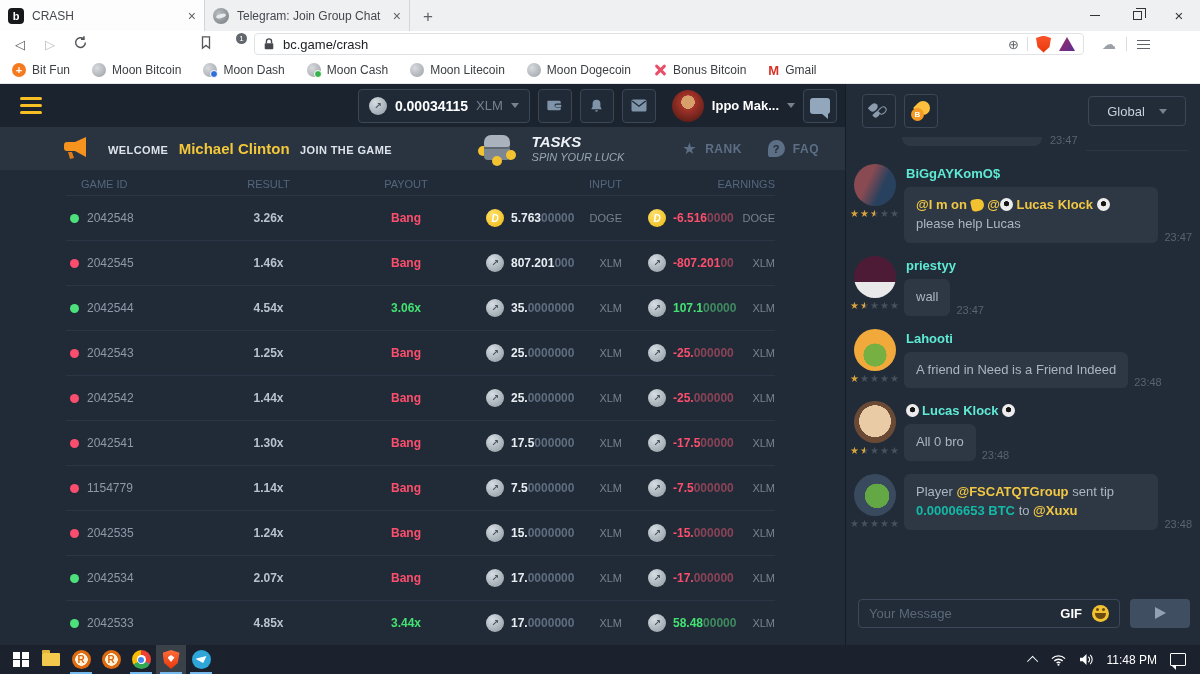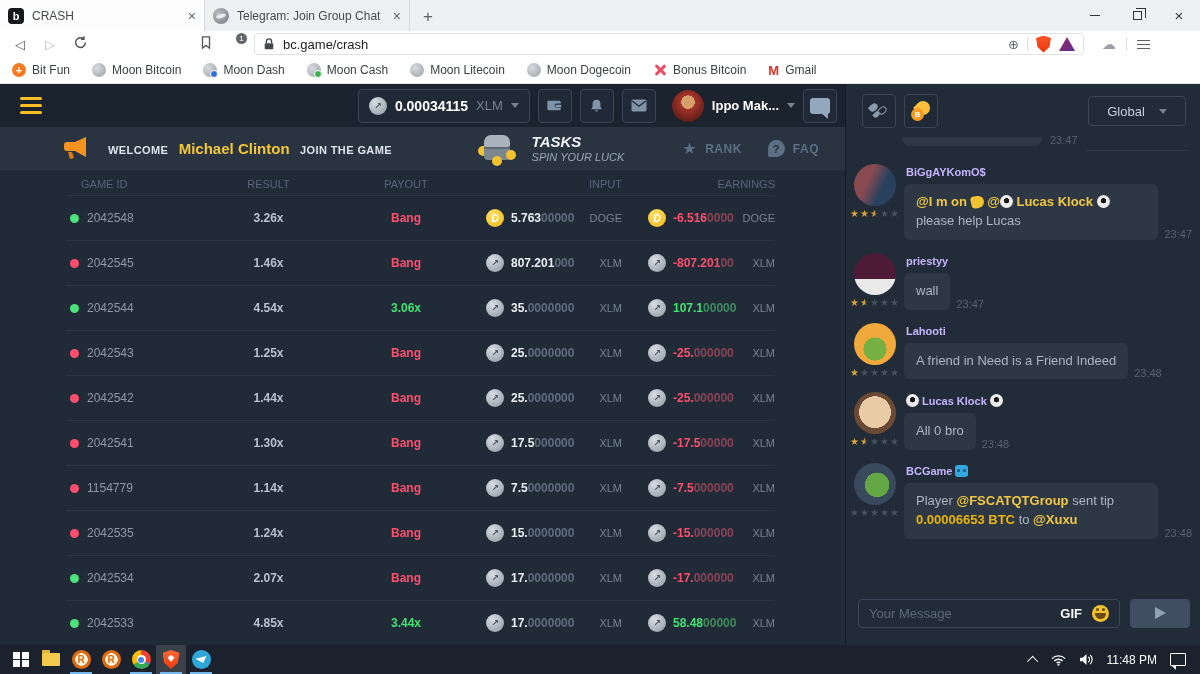--- a/index.html
+++ b/index.html
@@ -132,25 +132,25 @@
   .av-duo{background:linear-gradient(115deg,#8a4a52 35%,#27415e 65%)}
   .av-priest{background:linear-gradient(#4d1b36 62%,#e9e9ea 63%)}
   .av-croc{background:radial-gradient(circle at 50% 62%,#76b043 34%,#f2a93b 35%)}
   .av-face{background:radial-gradient(circle at 50% 48%,#e9cba6 52%,#6b4a35 53%)}
   .av-bot{background:radial-gradient(circle at 55% 52%,#63a844 38%,#394a5e 39%)}
   .stars{font-size:10px;letter-spacing:1px;font-family:"DejaVu Sans",sans-serif;white-space:nowrap}
   .s-full{color:#d9a43b}
   .s-empty{color:#46525f}
   .s-half{background:linear-gradient(90deg,#d9a43b 50%,#46525f 50%);-webkit-background-clip:text;background-clip:text;color:transparent}
   .mbody{flex:1;min-width:0}
-  .mname{font-size:11px;font-weight:bold;color:#c4b5fd;margin:2px 0 6px 2px;display:flex;align-items:center;gap:3px;flex-wrap:wrap}
+  .mname{font-size:13px;font-weight:bold;color:#5eead4;margin:2px 0 6px 2px;display:flex;align-items:center;gap:3px;flex-wrap:wrap}
   .bubrow{display:flex;align-items:flex-end;gap:6px}
   .bubble{background:#2d3844;border-radius:6px;padding:9px 12px;font-size:13px;color:#aab6c3;line-height:1.45;max-width:262px}
   .mention{color:#f2c744;font-weight:bold}
-  .bold{color:#eab308;font-weight:bold}
+  .bold{color:#14b8a6;font-weight:bold}
   .emoji-soccer{display:inline-block;width:13px;height:13px;border-radius:50%;background:radial-gradient(circle at 50% 45%,#161616 26%,#ececec 28%);vertical-align:-2px}
   .emoji-hand{display:inline-block;width:13px;height:12px;border-radius:3px 6px 6px 4px;background:#f2c230;transform:rotate(-12deg);vertical-align:-2px}
   .emoji-robot{display:inline-block;width:13px;height:12px;border-radius:3px;background:#35a7e0;position:relative;vertical-align:-1px}
   .emoji-robot:before{content:"";position:absolute;left:2px;top:4px;width:3px;height:3px;border-radius:50%;background:#0e5a80;box-shadow:6px 0 0 #0e5a80}
   .inputrow{height:52px;display:flex;align-items:center;gap:10px;padding:0 10px 12px 12px}
   .msginput{flex:1;height:29px;border:1px solid #3c4859;border-radius:4px;background:transparent;display:flex;align-items:center;padding:0 10px;gap:10px}
   .msginput input{flex:1;background:transparent;border:none;outline:none;font-size:13px;color:#cfd6dd;font-family:inherit}
   .msginput input::placeholder{color:#5a6878}
   .gif{font-size:13px;font-weight:bold;color:#fff}
   .emoji-grin{width:17px;height:17px;border-radius:50%;background:#f2c230;position:relative}
@@ -664,24 +664,20 @@
                 </div>
               </div>
             </div>
 
             <div class="msg">
               <div class="mleft">
                 <span class="avatar av-bot"></span>
                 <span class="stars"><span class="s-empty">★</span><span class="s-empty">★</span><span class="s-empty">★</span><span class="s-empty">★</span><span class="s-empty">★</span></span>
               </div>
               <div class="mbody">
-                <div class="mname">
-                  <span>BCGame </span>
-                  <span class="emoji-robot"></span>
-                </div>
                 <div class="bubrow">
                   <div class="bubble"><span>Player </span><span class="mention">@FSCATQTGroup</span><span> sent tip </span><span class="bold">0.00006653 BTC</span><span> to </span><span class="mention">@Xuxu</span></div>
                   <span class="time">23:48</span>
                 </div>
               </div>
             </div>
           </div>
       </div>
 
       <div class="inputrow">

